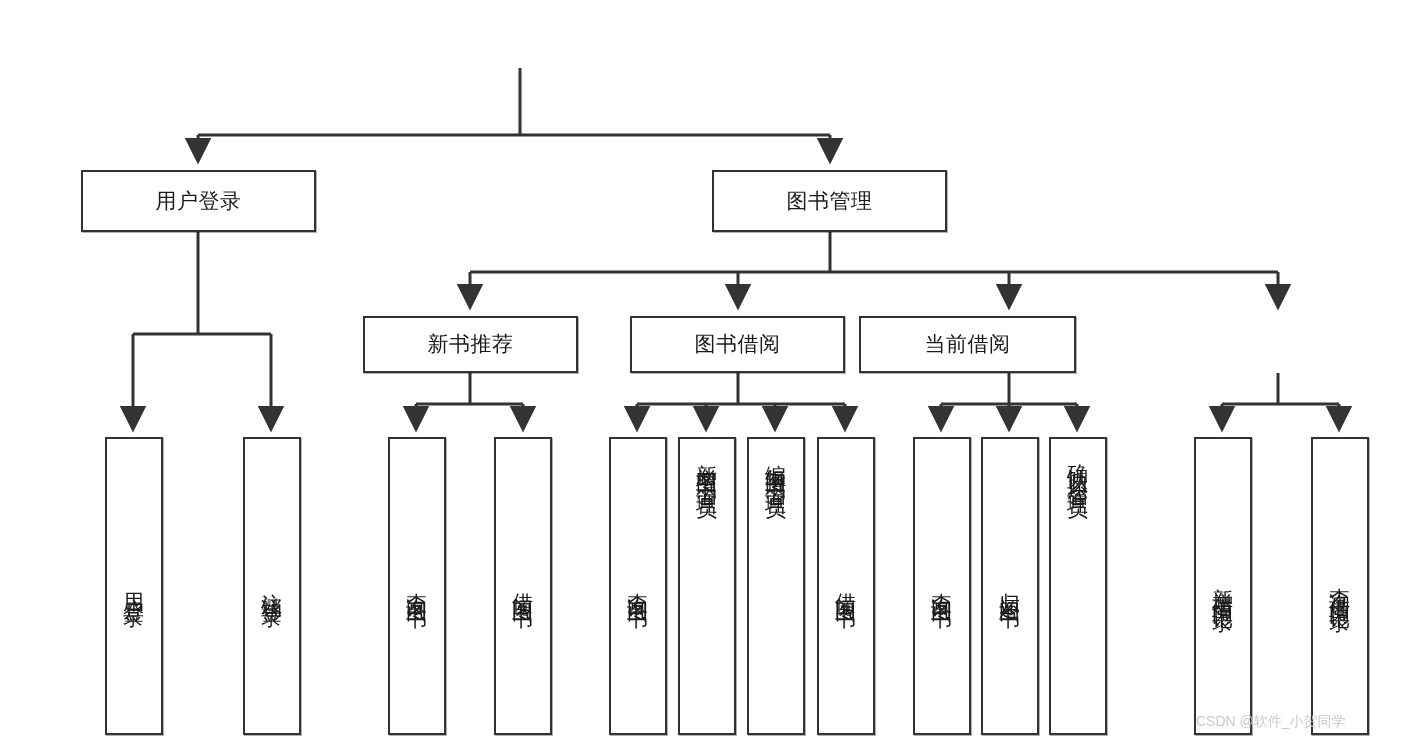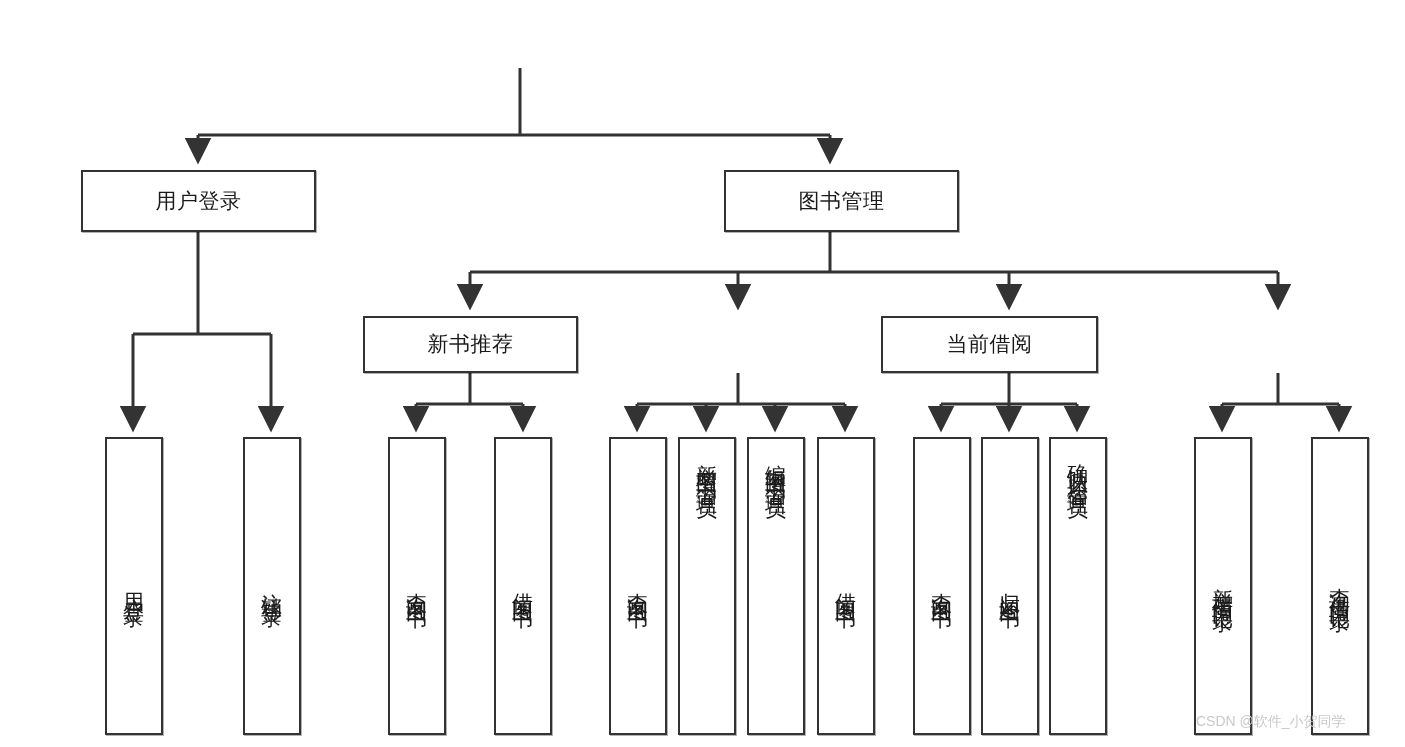--- a/index.html
+++ b/index.html
@@ -121,28 +121,31 @@
       <path d="M 1222 404 L 1339 404"></path>
       <path d="M 1222 404 L 1222 428" marker-end="url(#arrow)"></path>
       <path d="M 1339 404 L 1339 428" marker-end="url(#arrow)"></path>
     </g>
   </svg>
 
 
   <div class="node" style="left:81px; top:170px; width:235px; height:62px;">
     <span class="lbl">用户登录</span>
   </div>
-  <div class="node" style="left:712px; top:170px; width:235px; height:62px;margin-left:12px;">
+  <div class="node" style="left:712px; top:170px; width:235px; height:62px;">
     <span class="lbl">图书管理</span>
   </div>
 
   <div class="node" style="left:363px; top:316px; width:215px; height:57px;">
     <span class="lbl">新书推荐</span>
   </div>
-  <div class="node" style="left:881px; top:316px; width:217px; height:57px;">
+  <div class="node" style="left:630px; top:316px; width:215px; height:57px;">
+    <span class="lbl">图书借阅</span>
+  </div>
+  <div class="node" style="left:859px; top:316px; width:217px; height:57px;">
     <span class="lbl">当前借阅</span>
   </div>
 
   <div class="node vert mid" style="left:105px; top:437px; width:58px; height:298px;">
     <span class="lbl">用户登录</span>
   </div>
   <div class="node vert mid" style="left:243px; top:437px; width:58px; height:298px;">
     <span class="lbl">注销登录</span>
   </div>
 

